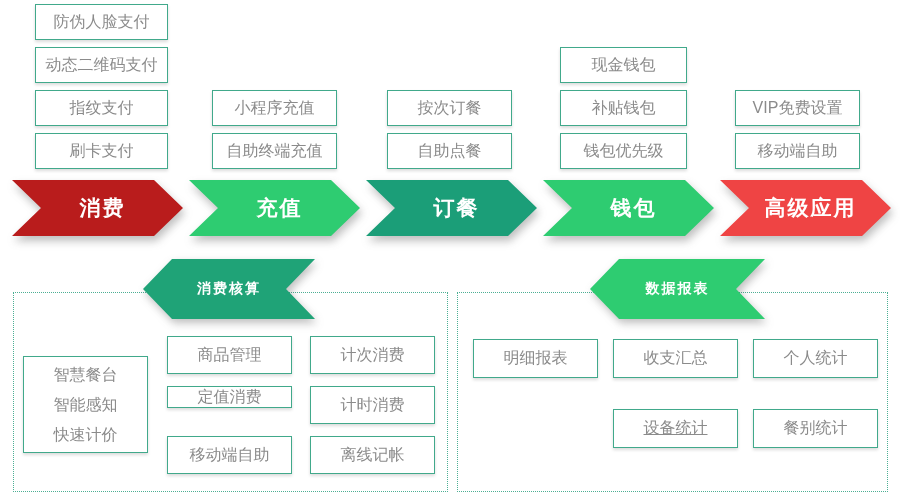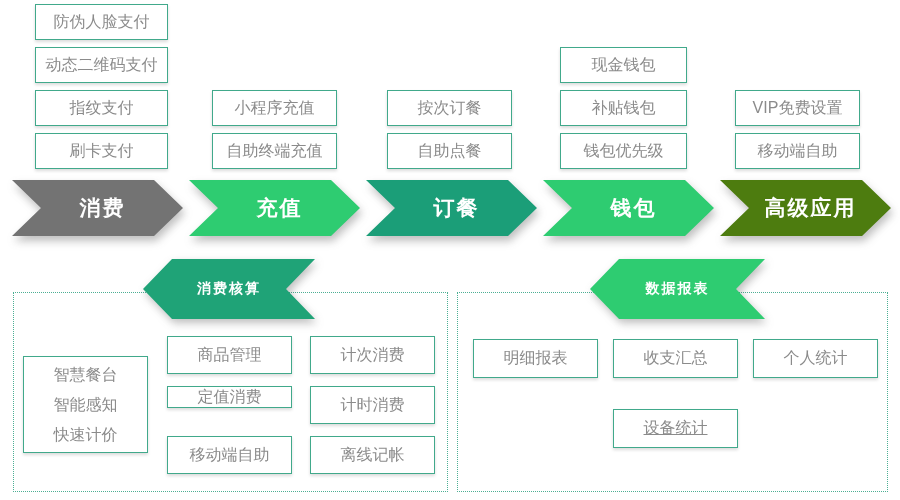--- a/index.html
+++ b/index.html
@@ -100,33 +100,33 @@
     <div class="fbox">补贴钱包</div>
     <div class="fbox">钱包优先级</div>
   </div>
 
   <div class="fcol" style="left:735px; width:125px;">
     <div class="fbox">VIP免费设置</div>
     <div class="fbox">移动端自助</div>
   </div>
 
   <div class="arrow-wrap" style="left:12px;">
-    <div class="arrow" style="background: #737373; text-align: center;">消费</div>
+    <div class="arrow" style="background: #b91c1c; text-align: center;">消费</div>
   </div>
   <div class="arrow-wrap" style="left:189px;">
     <div class="arrow" style="background: rgb(46, 204, 113);">充值</div>
   </div>
   <div class="arrow-wrap" style="left:366px;">
     <div class="arrow" style="background: rgb(27, 158, 120);">订餐</div>
   </div>
   <div class="arrow-wrap" style="left:543px;">
     <div class="arrow" style="background: rgb(46, 204, 113);">钱包</div>
   </div>
   <div class="arrow-wrap" style="left:720px;">
-    <div class="arrow" style="background: #4d7c0f;">高级应用</div>
+    <div class="arrow" style="background: #ef4444;">高级应用</div>
   </div>
 
   <div class="panel" style="left:13px; top:292px; width:435px; height:200px;"></div>
 
   <div class="ribbon-wrap" style="left:143px; width:172px;">
     <div class="ribbon" style="background: rgb(31, 163, 119);">消费核算</div>
   </div>
 
   <div class="side-panel">
     <div>智慧餐台</div>
@@ -146,14 +146,15 @@
 
   <div class="ribbon-wrap" style="left:590px; width:175px;">
     <div class="ribbon" style="background: rgb(46, 204, 113);">数据报表</div>
   </div>
 
   <div class="ibox" style="left:473px; top:339px; width:125px; height:39px;">明细报表</div>
   <div class="ibox" style="left:613px; top:339px; width:125px; height:39px;">收支汇总</div>
   <div class="ibox" style="left:753px; top:339px; width:125px; height:39px;">个人统计</div>
 
   <div class="ibox" style="left:613px; top:409px; width:125px; height:39px;text-decoration:underline;">设备统计</div>
+  <div class="ibox" style="left:753px; top:409px; width:125px; height:39px;">餐别统计</div>
 
 </div>
 
 </body></html>

